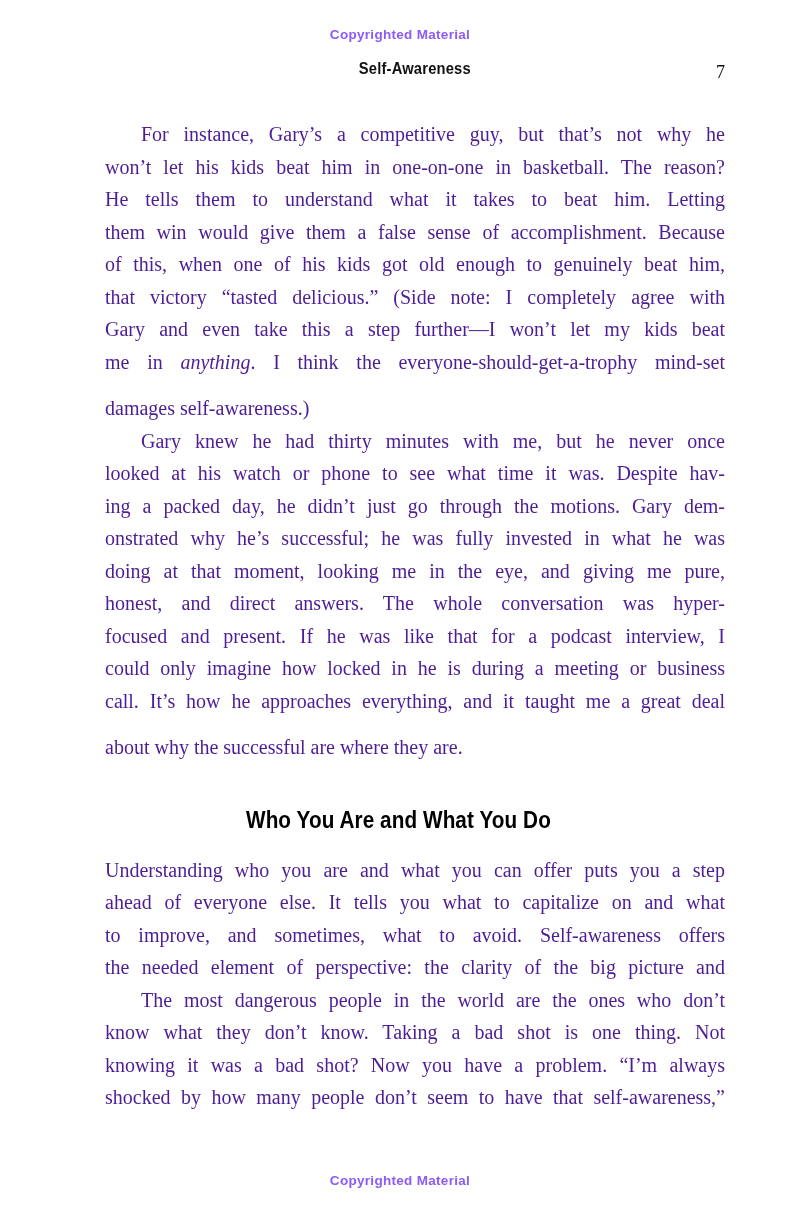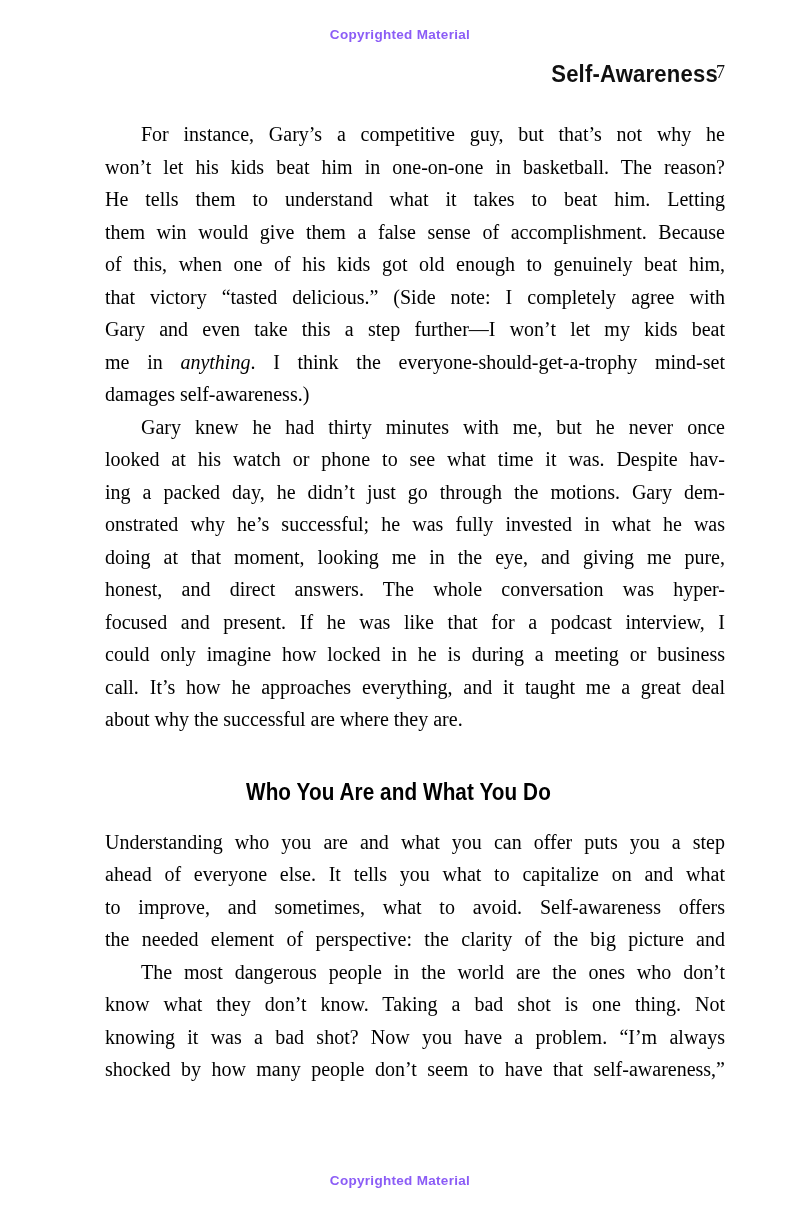--- a/index.html
+++ b/index.html
@@ -37,24 +37,24 @@
   }
   .header-row {
     position: absolute;
     top: 60px;
     left: 0;
     width: 100%;
     height: 28px;
   }
   .running-head {
     width: 100%;
-    text-align: right;
+    text-align: center;
     font-family: "Liberation Sans", sans-serif;
     font-weight: bold;
-    font-size: 24px;
+    font-size: 16px;
     letter-spacing: 0.2px;
     color: #111111;
   }
   .running-head .squeeze {
     display: inline-block;
     transform: scaleX(0.92);
     transform-origin: center;
   }
   .page-number {
     position: absolute;
@@ -68,28 +68,28 @@
   .content {
     position: absolute;
     top: 118px;
     left: 0;
     width: 620px;
   }
   .text-line {
     font-size: 20px;
     line-height: 32.5px;
     height: 32.5px;
-    color: #000000;
+    color: #4c1d95;
     text-align: justify;
     text-align-last: justify;
     white-space: normal;
     overflow: hidden;
   }
   .text-line.indent { text-indent: 36px; }
-  .text-line.lastline { text-align-last: left; }
+  .text-line.lastline { text-align-last: left; margin-top: 14px; }
 
   .section-heading {
     margin-top: 43px;
     margin-bottom: 20px;
     font-family: "Liberation Sans", sans-serif;
     font-weight: bold;
     font-size: 23px;
     color: #000000;
     letter-spacing: 0.1px;
     text-align: center;

